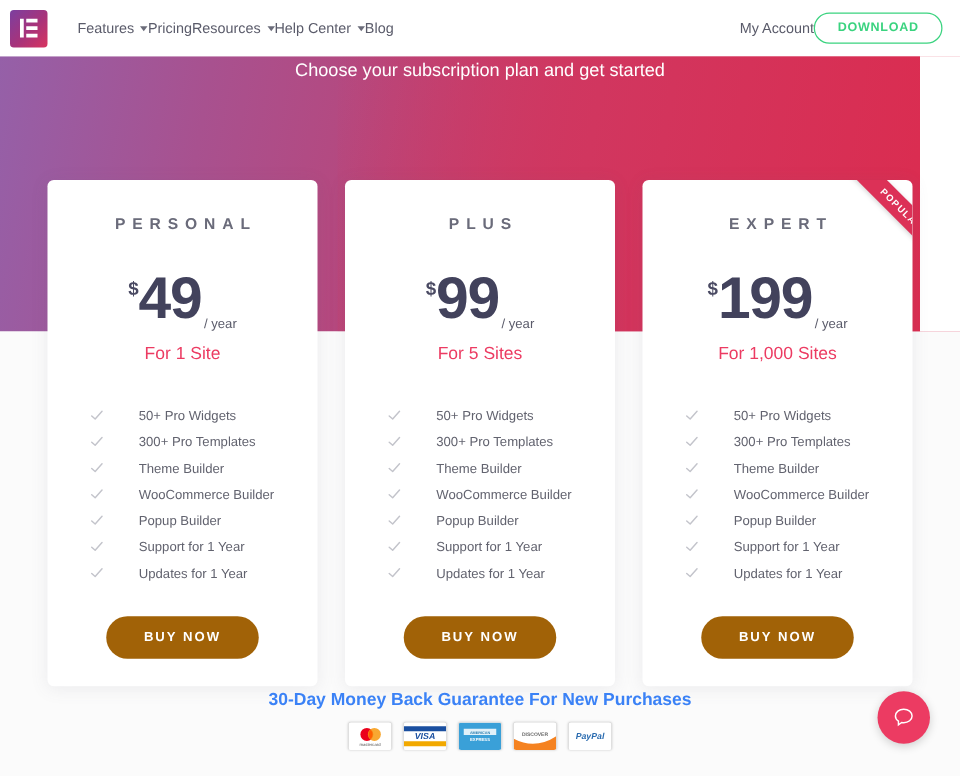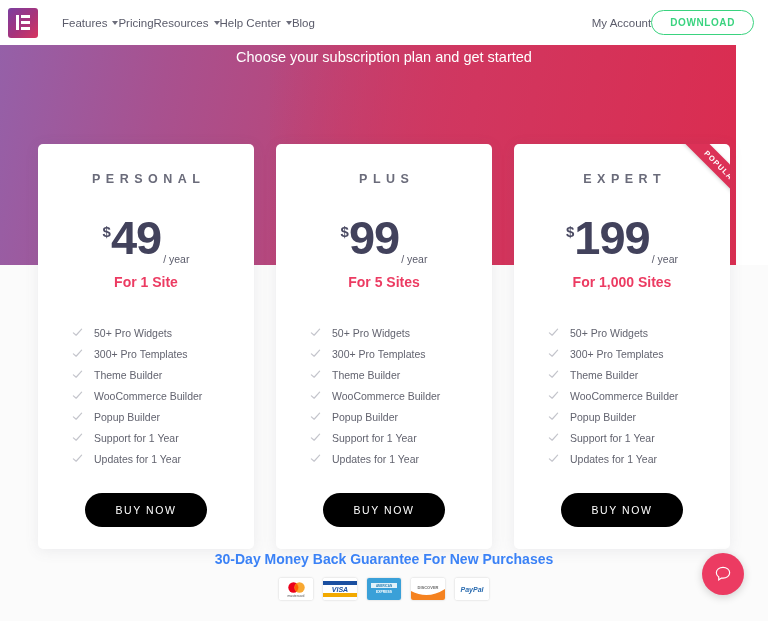--- a/index.html
+++ b/index.html
@@ -89,33 +89,33 @@
   .price-row {
     display: flex; align-items: flex-start; justify-content: center;
     margin-top: 28px; height: 56px;
   }
   .currency { font-size: 15px; color: #4a4a63; font-weight: bold; margin-top: 9px; }
   .amount {
     font-size: 47px; line-height: 47px; color: #42425c; font-weight: bold;
     letter-spacing: -1px;
   }
   .per { font-size: 10.5px; color: #5a5b6a; align-self: flex-end; margin-bottom: 5px; margin-left: 2px; }
-  .sites { text-align: center; font-size: 14px; color: #ec3b62; margin-top: 4px; font-weight: bold; }
+  .sites { text-align: center; font-size: 14px; color: #ec3b62; margin-top: 4px; }
 
   .features { margin: 32px 0 0 0; padding: 0 0 0 34px; list-style: none; }
   .feature {
-    display: flex; align-items: center; gap: 11px;
+    display: flex; align-items: center; gap: 28px;
     font-size: 10.5px; color: #62636f; height: 21px;
   }
   .check { width: 11px; height: 11px; flex: none; }
 
   .buy-wrap { display: flex; justify-content: center; margin-top: 24px; }
   .buy-btn {
-    background: #000000; color: #ffffff; border: none; border-radius: 18px;
-    padding: 11px 30px; font-size: 10.5px; font-weight: normal; letter-spacing: 1.6px;
+    background: #a16207; color: #ffffff; border: none; border-radius: 18px;
+    padding: 11px 30px; font-size: 10.5px; font-weight: bold; letter-spacing: 1.6px;
     cursor: pointer;
   }
 
   
   .ribbon-clip {
     position: absolute; top: 0; right: 0; width: 72px; height: 72px; overflow: hidden; z-index: 20;
   }
   .ribbon {
     position: absolute; width: 110px; padding: 4px 0; background: #dc3157;
     color: #ffffff; font-size: 7.5px; font-weight: bold; letter-spacing: 1px;

